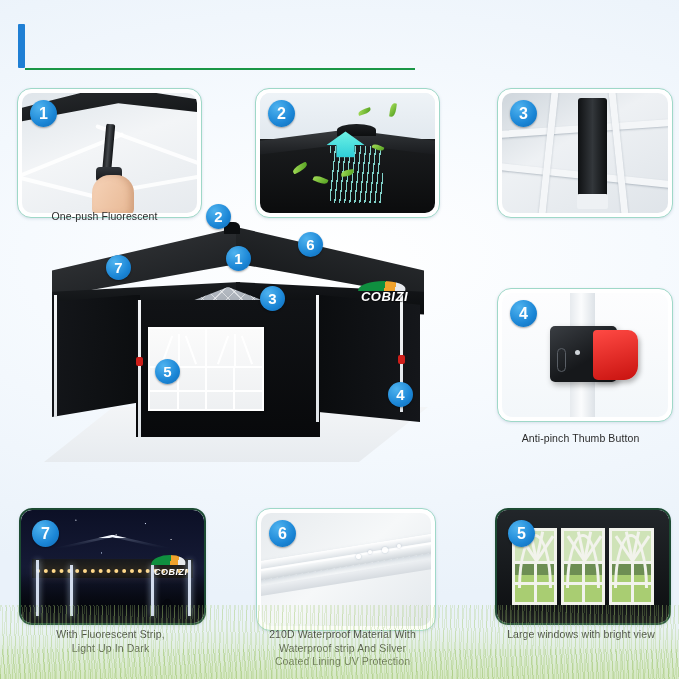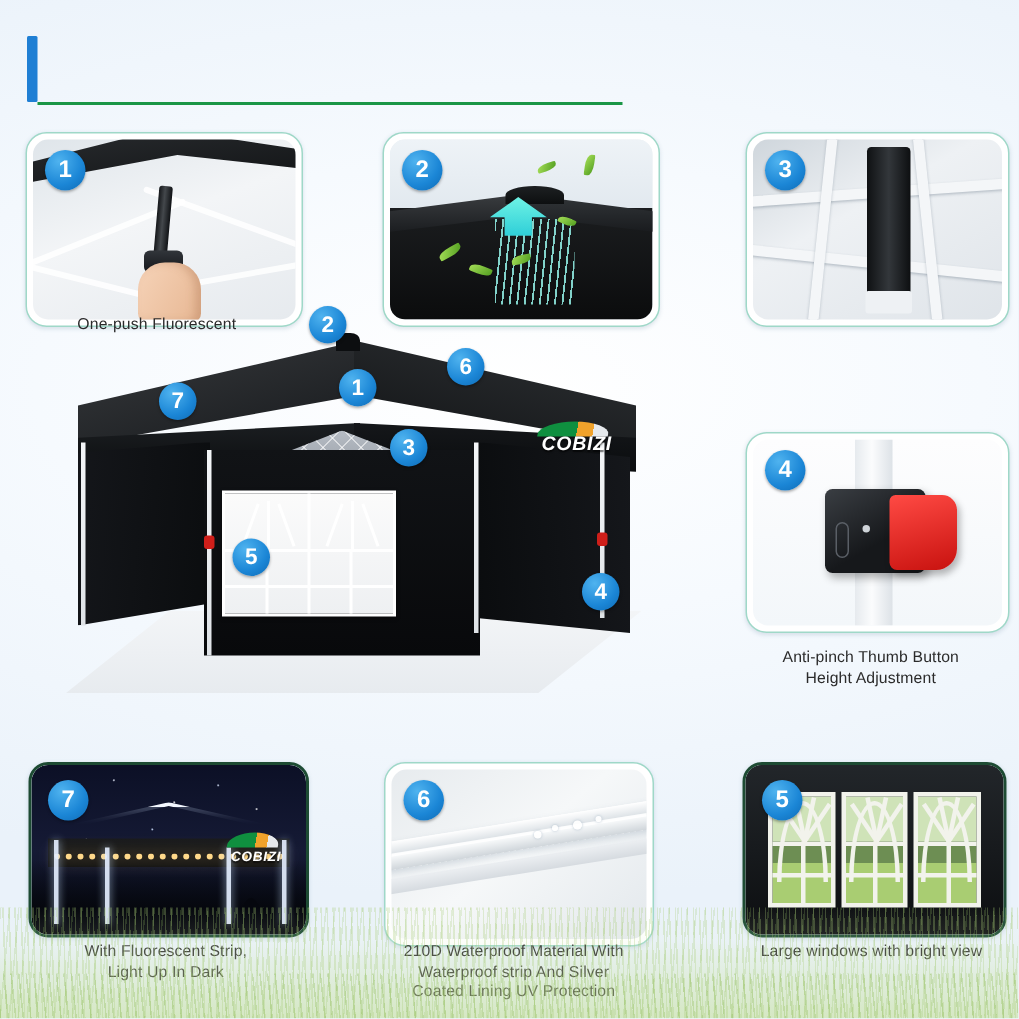--- a/index.html
+++ b/index.html
@@ -279,21 +279,20 @@
       <div class="pole"></div>
       <div class="box"></div>
       <div class="slot"></div>
       <div class="screw"></div>
       <div class="lever"></div>
     </div>
     <div class="badge sm" style="left:12px;top:11px;">4</div>
   </div>
   <div class="cap" style="left:492px;top:416px;width:177px;margin-top:16px;">
     <div>Anti-pinch Thumb Button</div>
-    <div>Height Adjustment</div>
   </div>
 
   <div class="card" style="left:19px;top:508px;width:183px;height:113px;border:2px solid #1d4b33;border-radius:13px;">
     <div class="thumb p7" style="inset:0;border-radius:11px;">
       <div class="stars"></div>
       <div class="trees"></div>
       <div class="roofline"></div>
       <div class="valance"></div>
       <div class="strand"></div>
       <div class="legpole" style="left:8%;top:44%;height:50%;"></div>

